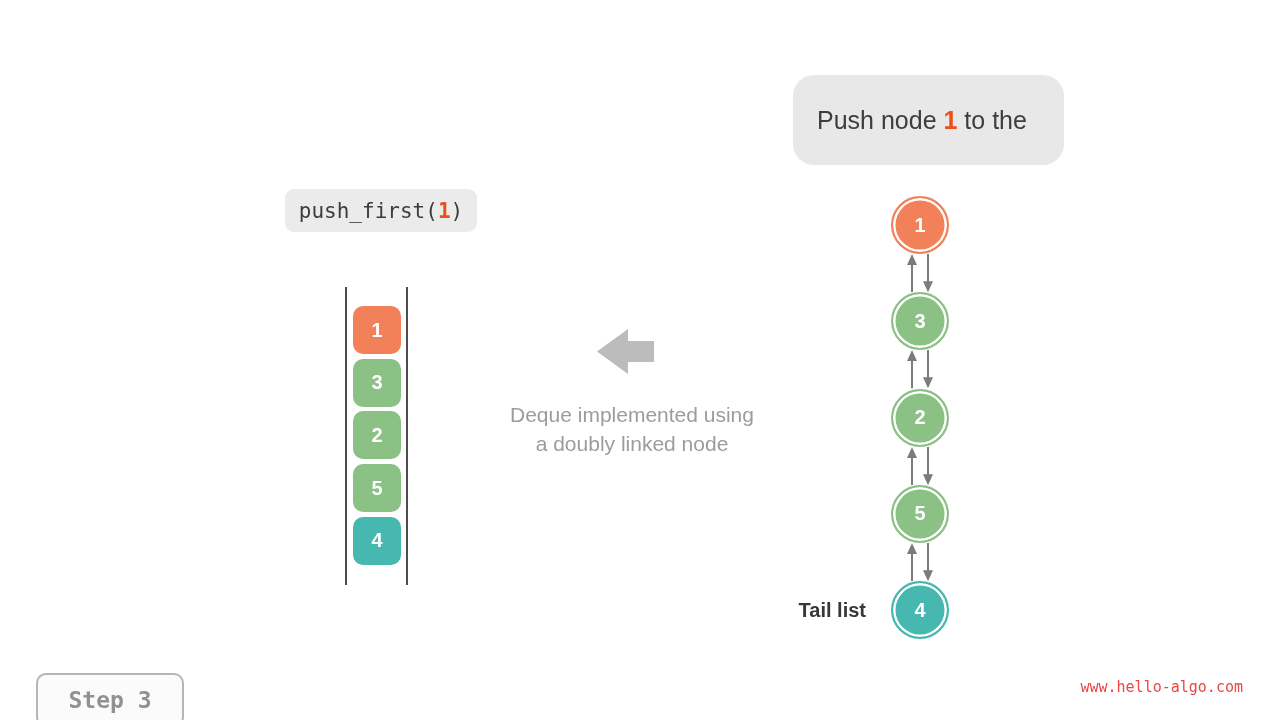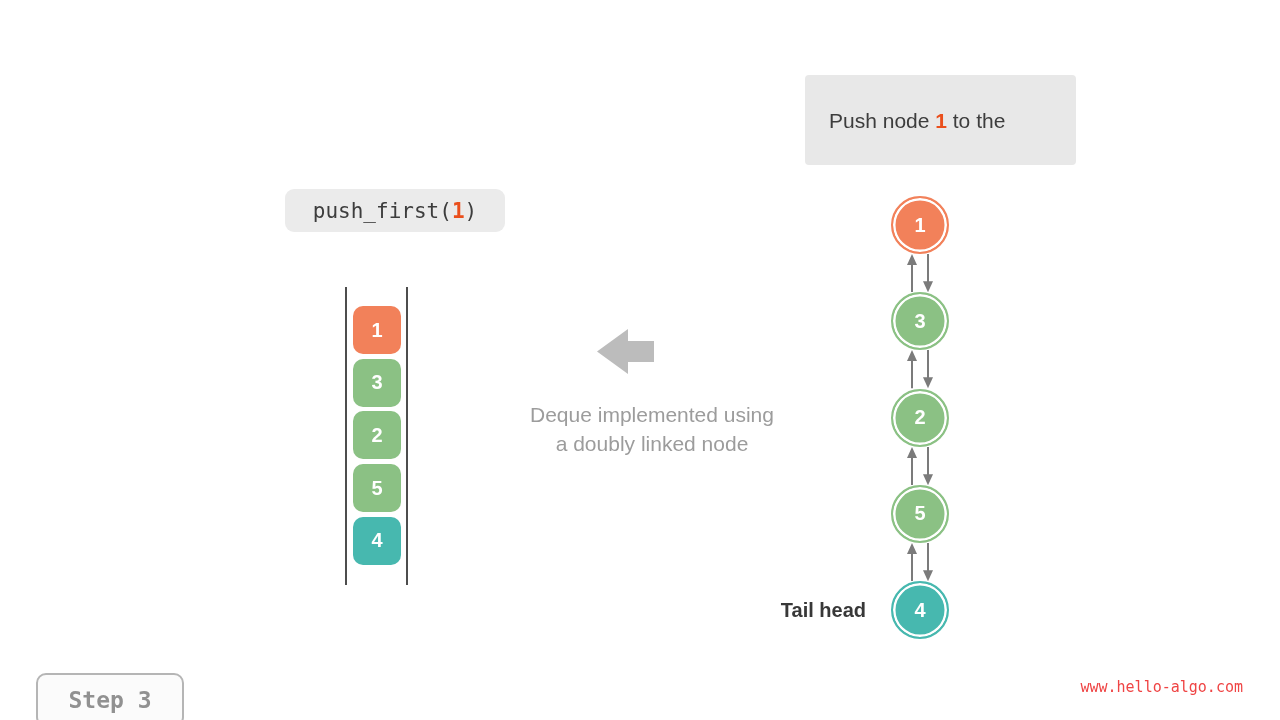--- a/index.html
+++ b/index.html
@@ -11,36 +11,35 @@
     background: #ffffff;
     overflow: hidden;
     font-family: "Liberation Sans", sans-serif;
   }
   
   .callout {
     position: absolute;
     left: 793px; top: 75px;
     width: 271px; height: 90px;
     background: #e8e8e8;
-    border-radius: 4px;
+    border-radius: 21px;
     display: flex;
     flex-direction: column;
     justify-content: center;
     padding-left: 24px;
-    font-size: 21px;
+    font-size: 25px;
     line-height: 29px;
     color: #3d3d3d;
-    margin-left: 12px;
   }
   .callout .hl { font-weight: bold; }
   
   .code-pill {
     position: absolute;
     left: 285px; top: 189px;
-    width: 220px; height: 43px;
+    width: 192px; height: 43px;
     background: #ebebeb;
     border-radius: 9px;
     display: flex;
     align-items: center;
     justify-content: center;
     font-family: "DejaVu Sans Mono", "Liberation Mono", monospace;
     font-size: 21px;
     color: #3d3d3d;
   }
   .code-pill .hl { font-weight: bold; }
@@ -65,21 +64,21 @@
     font-weight: 600;
   }
   
   .block-arrow {
     position: absolute;
     left: 597px; top: 329px;
     width: 57px; height: 45px;
   }
   .caption {
     position: absolute;
-    left: 472px; top: 400px;
+    left: 452px; top: 400px;
     width: 360px;
     text-align: center;
     font-size: 21px;
     line-height: 29px;
     color: #9c9c9c;
   }
   
   .ll-node {
     position: absolute;
     left: 891px;
@@ -190,18 +189,18 @@
       <div class="ll-node" style="top: 484.75px; background: rgb(139, 193, 132); border-color: rgb(139, 193, 132);">5</div>
       <svg class="ll-connector" width="40" height="38.25" viewBox="0 0 40 38.25" style="top: 542.75px;">
         <line x1="12" y1="9" x2="12" y2="38.25" stroke="#7b7b7b" stroke-width="2"></line>
         <polygon points="12,0 7,11 17,11" fill="#7b7b7b"></polygon>
         <line x1="28" y1="0" x2="28" y2="29.25" stroke="#7b7b7b" stroke-width="2"></line>
         <polygon points="28,38.25 23,27.25 33,27.25" fill="#7b7b7b"></polygon>
       </svg>
       <div class="ll-node" style="top: 581px; background: rgb(71, 184, 175); border-color: rgb(71, 184, 175);">4</div>
     </div>
 
-  <div class="node-label" style="top:598px;">Tail head</div>
+  <div class="node-label" style="top:598px;">Tail list</div>
 
   <div class="step-box">Step 3</div>
   <div class="watermark">www.hello-algo.com</div>
 
 </div>
 
 </body></html>

